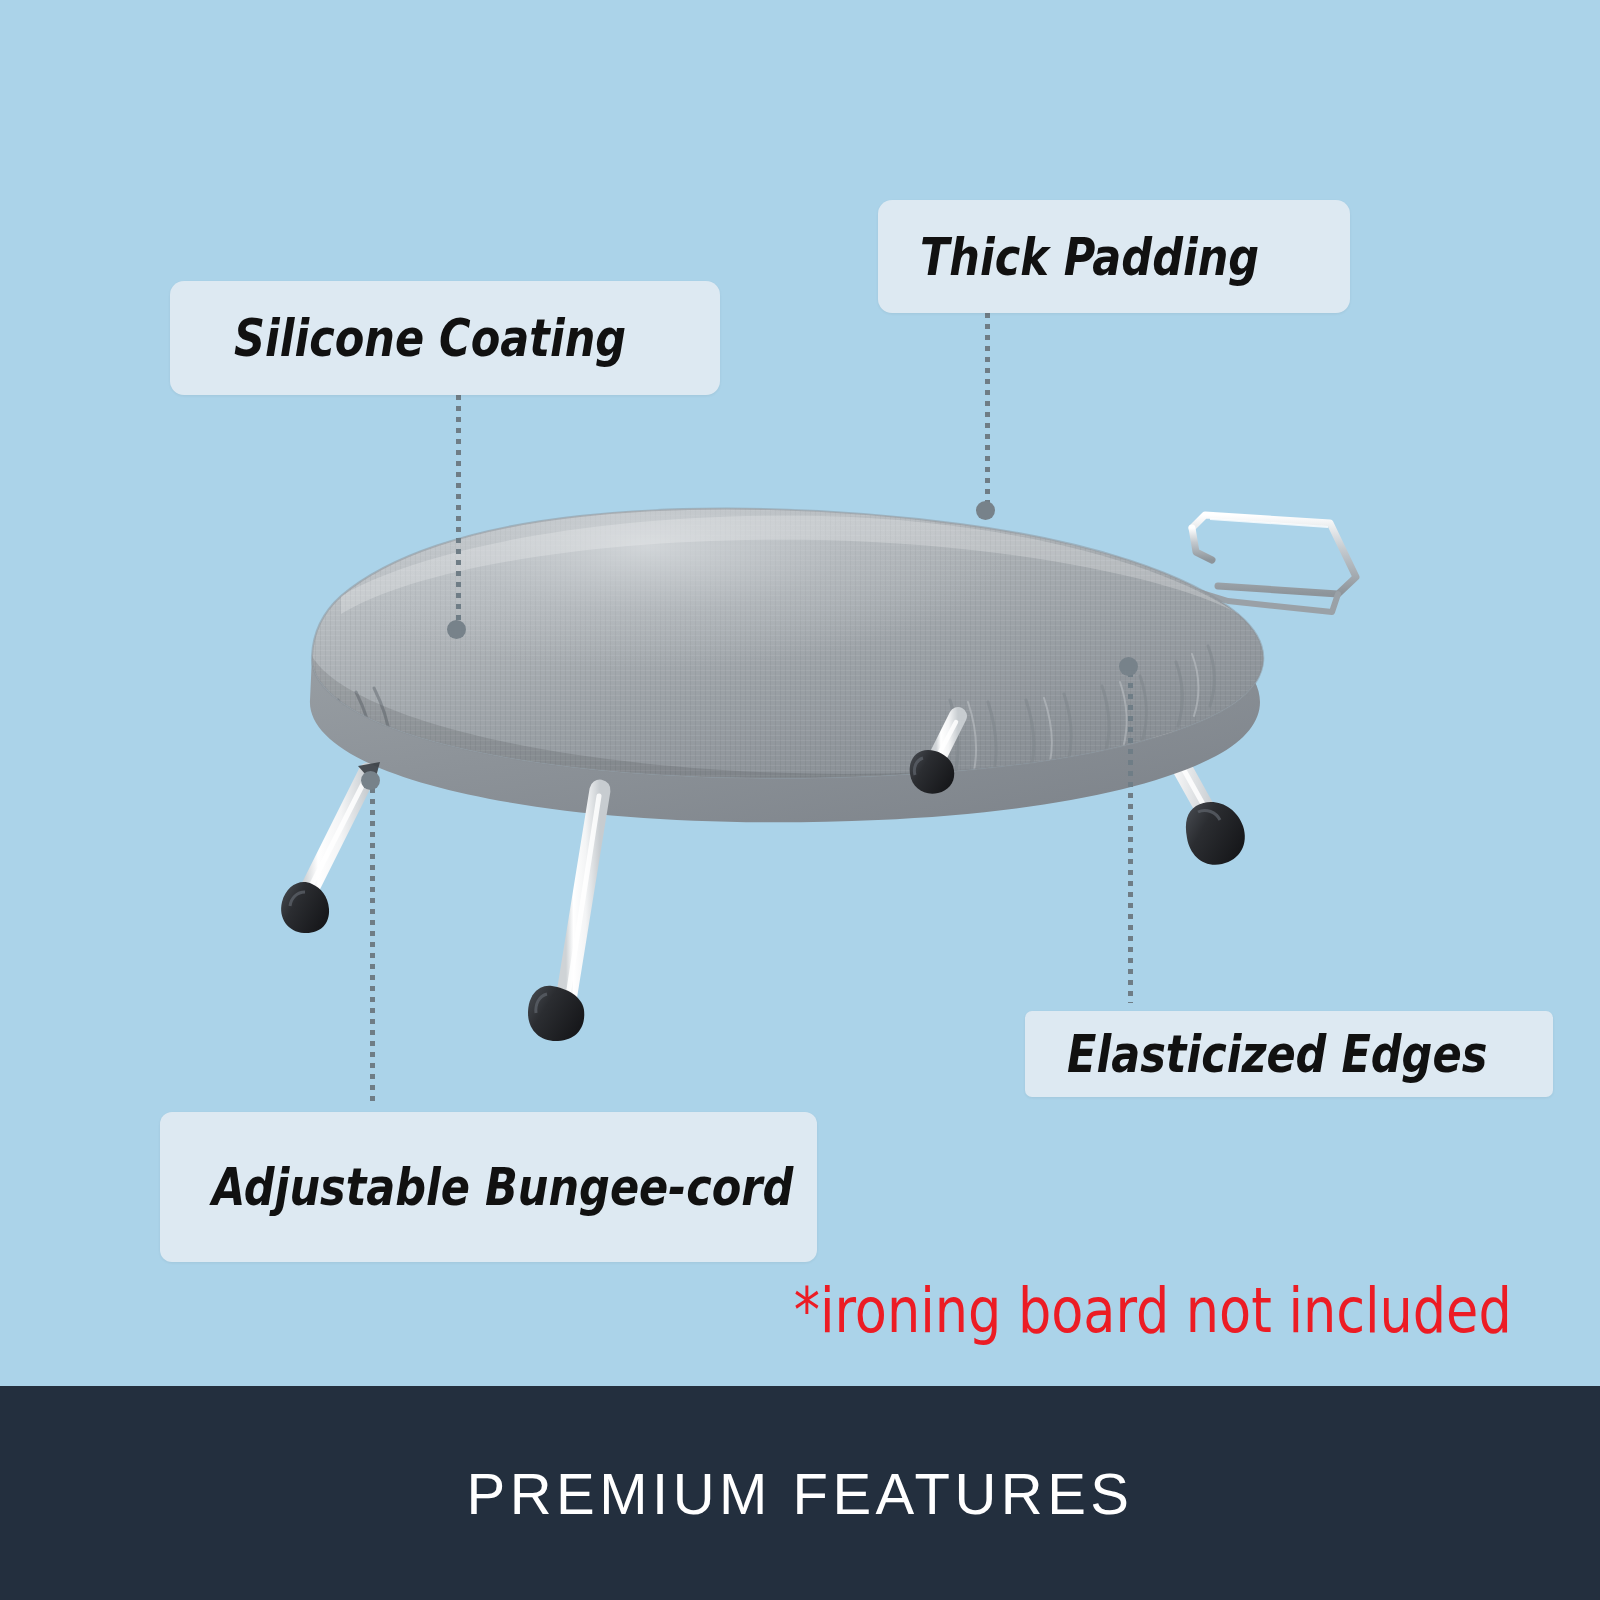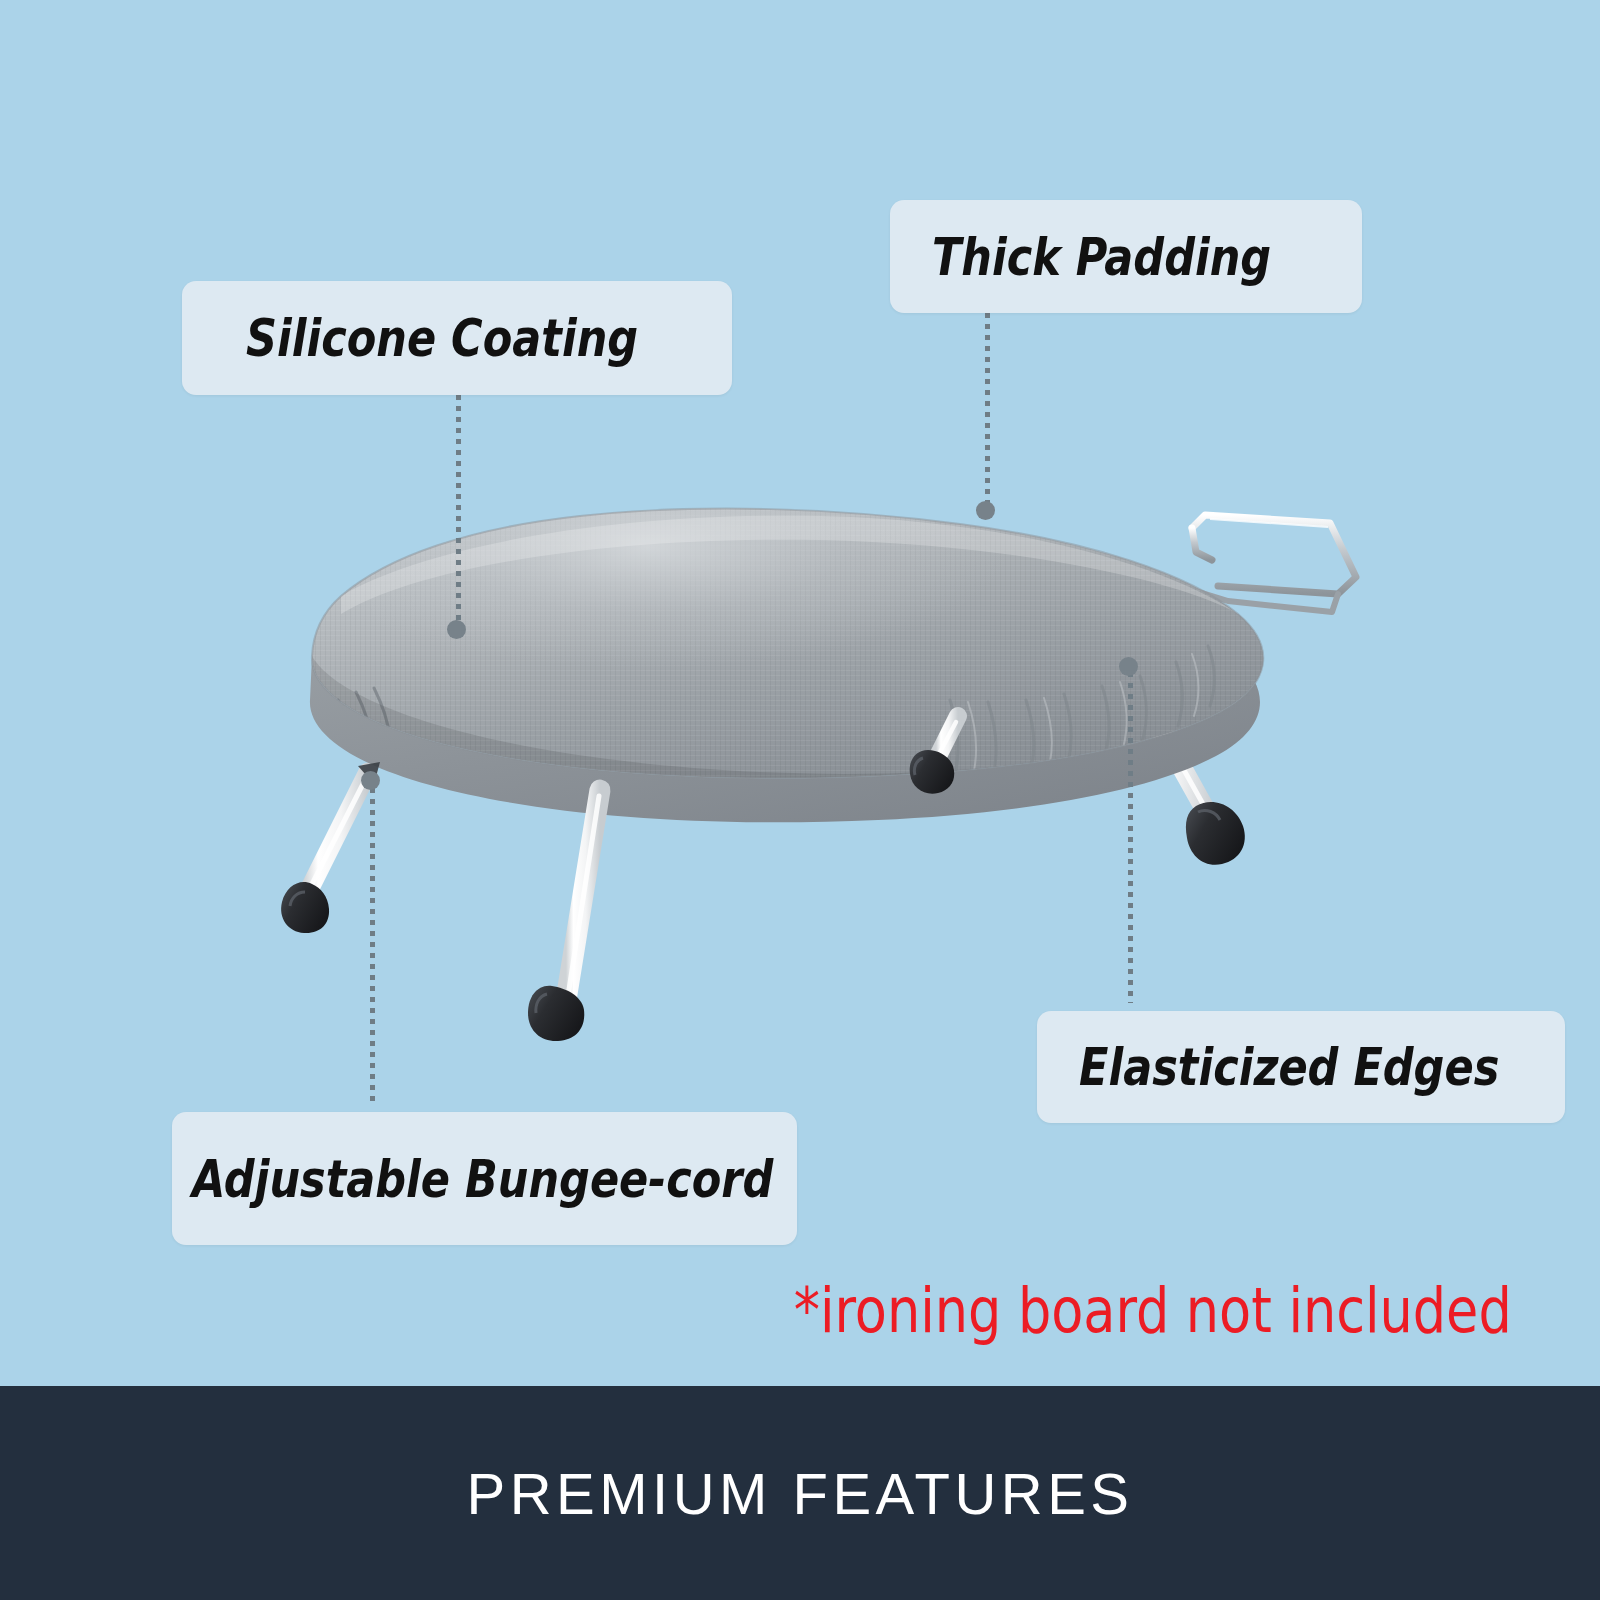--- a/index.html
+++ b/index.html
@@ -61,40 +61,39 @@
   }
 
   
   .label-box {
     position: absolute;
     background: #dde9f2;
     border-radius: 14px;
     display: flex;
     align-items: center;
     box-shadow: 0 1px 3px rgba(0,0,0,0.06);
-    margin-left: 12px;
   }
 
   .label-text {
     color: #111111;
     font-weight: 700;
     font-style: italic;
     font-size: 52px;
     line-height: 1;
     white-space: nowrap;
     font-family: "DejaVu Sans Condensed", "Liberation Sans Narrow", "Liberation Sans", sans-serif;
     transform: scaleX(0.92);
     transform-origin: left center;
   }
 
   
   #box-silicone  { left: 170px;  top: 281px;  width: 486px; height: 114px;  padding-left: 64px; }
   #box-padding   { left: 878px;  top: 200px;  width: 430px; height: 113px;  padding-left: 42px; }
-  #box-elastic   { left: 1025px; top: 1011px; width: 486px; height: 112px;  padding-left: 42px; }
-  #box-bungee    { left: 160px;  top: 1112px; width: 605px; height: 133px;  padding-left: 20px; }
+  #box-elastic   { left: 1025px; top: 1011px; width: 486px; height: 86px;  padding-left: 42px; border-radius: 7px; }
+  #box-bungee    { left: 160px;  top: 1112px; width: 605px; height: 150px;  padding-left: 52px; border-radius: 12px; }
 
   
   .leader {
     position: absolute;
     width: 5px;
     background-image: linear-gradient(to bottom, #6f7d86 0 5px, rgba(0,0,0,0) 5px 11px);
     background-size: 5px 11px;
   }
 
   .leader-dot {

